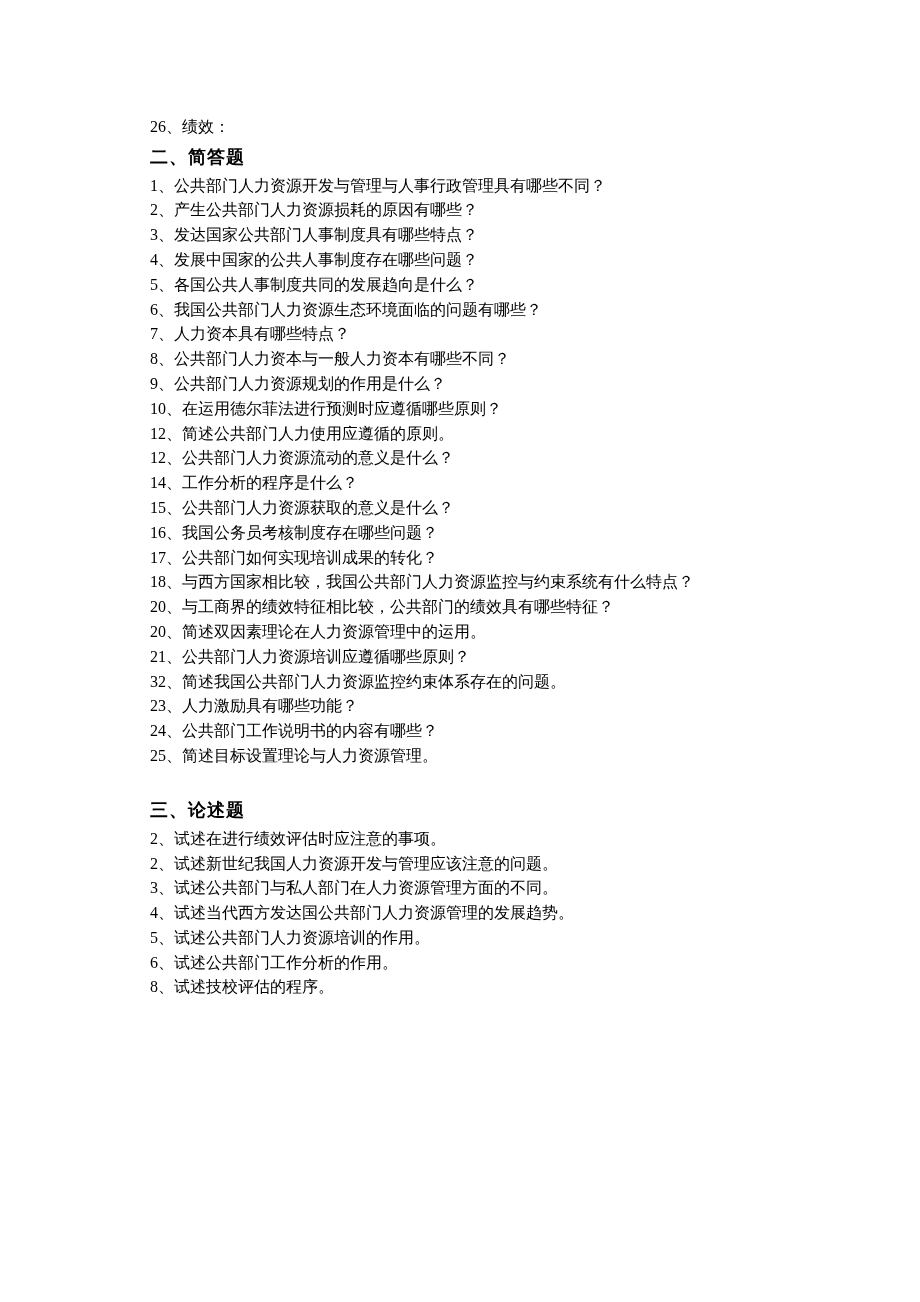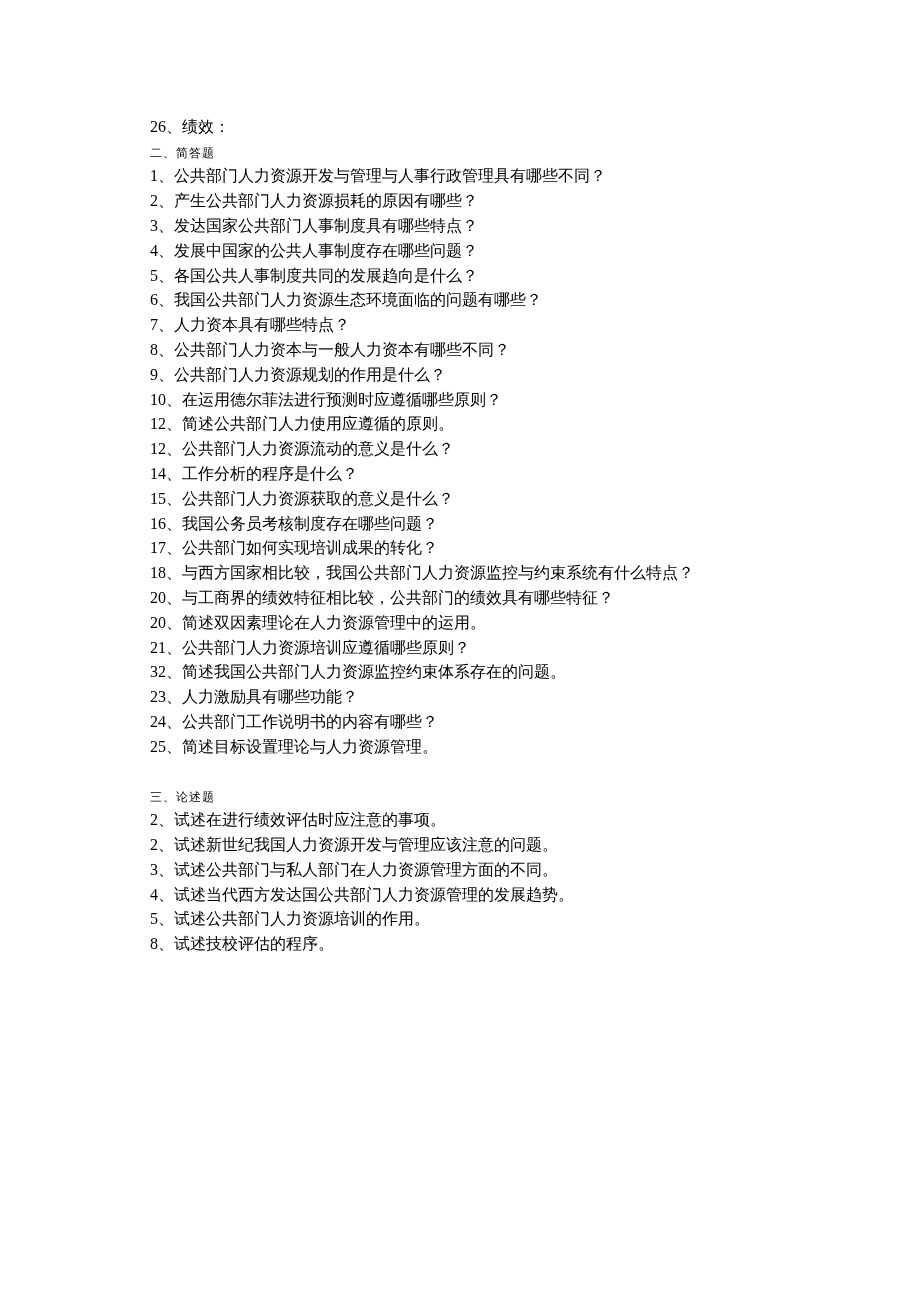--- a/index.html
+++ b/index.html
@@ -10,22 +10,22 @@
   }
   body {
     font-family: "SimSun", "宋体", serif;
     font-size: 16px;
     color: #000000;
     line-height: 1.55;
     padding: 115px 150px 100px 150px;
     box-sizing: border-box;
   }
   .heading {
-    font-weight: normal;
-    font-size: 12px;
+    font-weight: bold;
+    font-size: 18px;
     margin-top: 4px;
     margin-bottom: 2px;
     letter-spacing: 1px;
   }
   .item {
     white-space: nowrap;
   }
   .gap {
     height: 24px;
   }
@@ -65,14 +65,15 @@
 
 <div class="gap"></div>
 
 <div class="heading"> 三、论述题</div>
 <div id="section3-list">
     <div class="item">2、试述在进行绩效评估时应注意的事项。</div>
     <div class="item">2、试述新世纪我国人力资源开发与管理应该注意的问题。</div>
     <div class="item">3、试述公共部门与私人部门在人力资源管理方面的不同。</div>
     <div class="item">4、试述当代西方发达国公共部门人力资源管理的发展趋势。</div>
     <div class="item">5、试述公共部门人力资源培训的作用。</div>
+    <div class="item">6、试述公共部门工作分析的作用。</div>
     <div class="item">8、试述技校评估的程序。</div>
   </div>
 
 </body></html>

